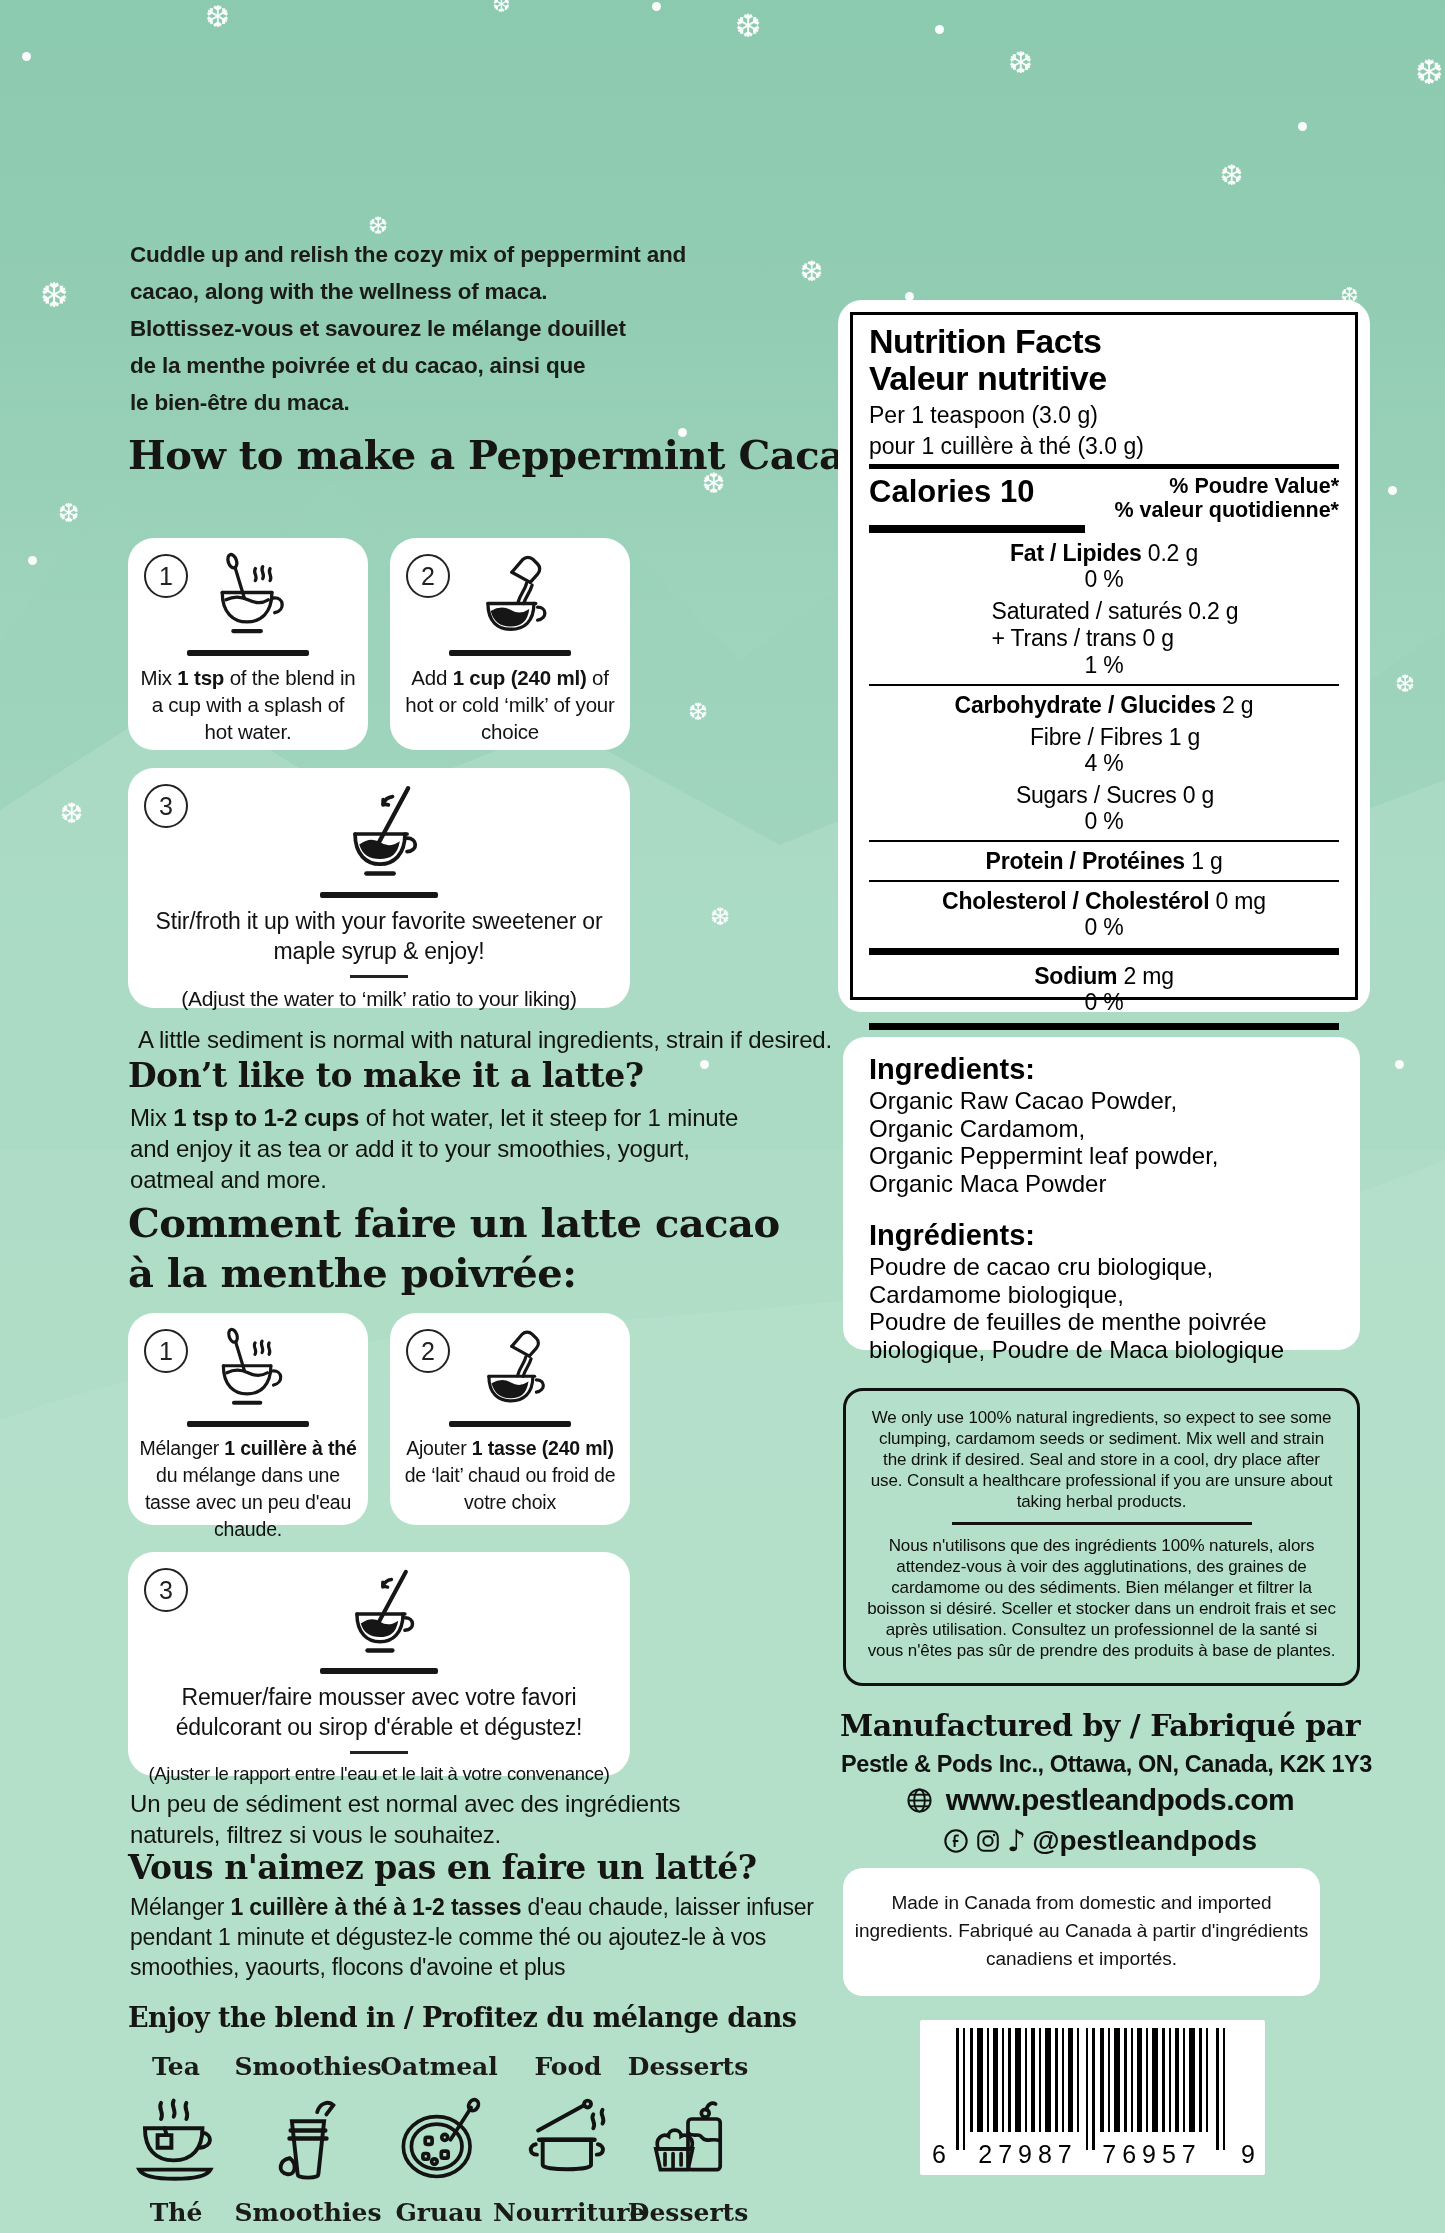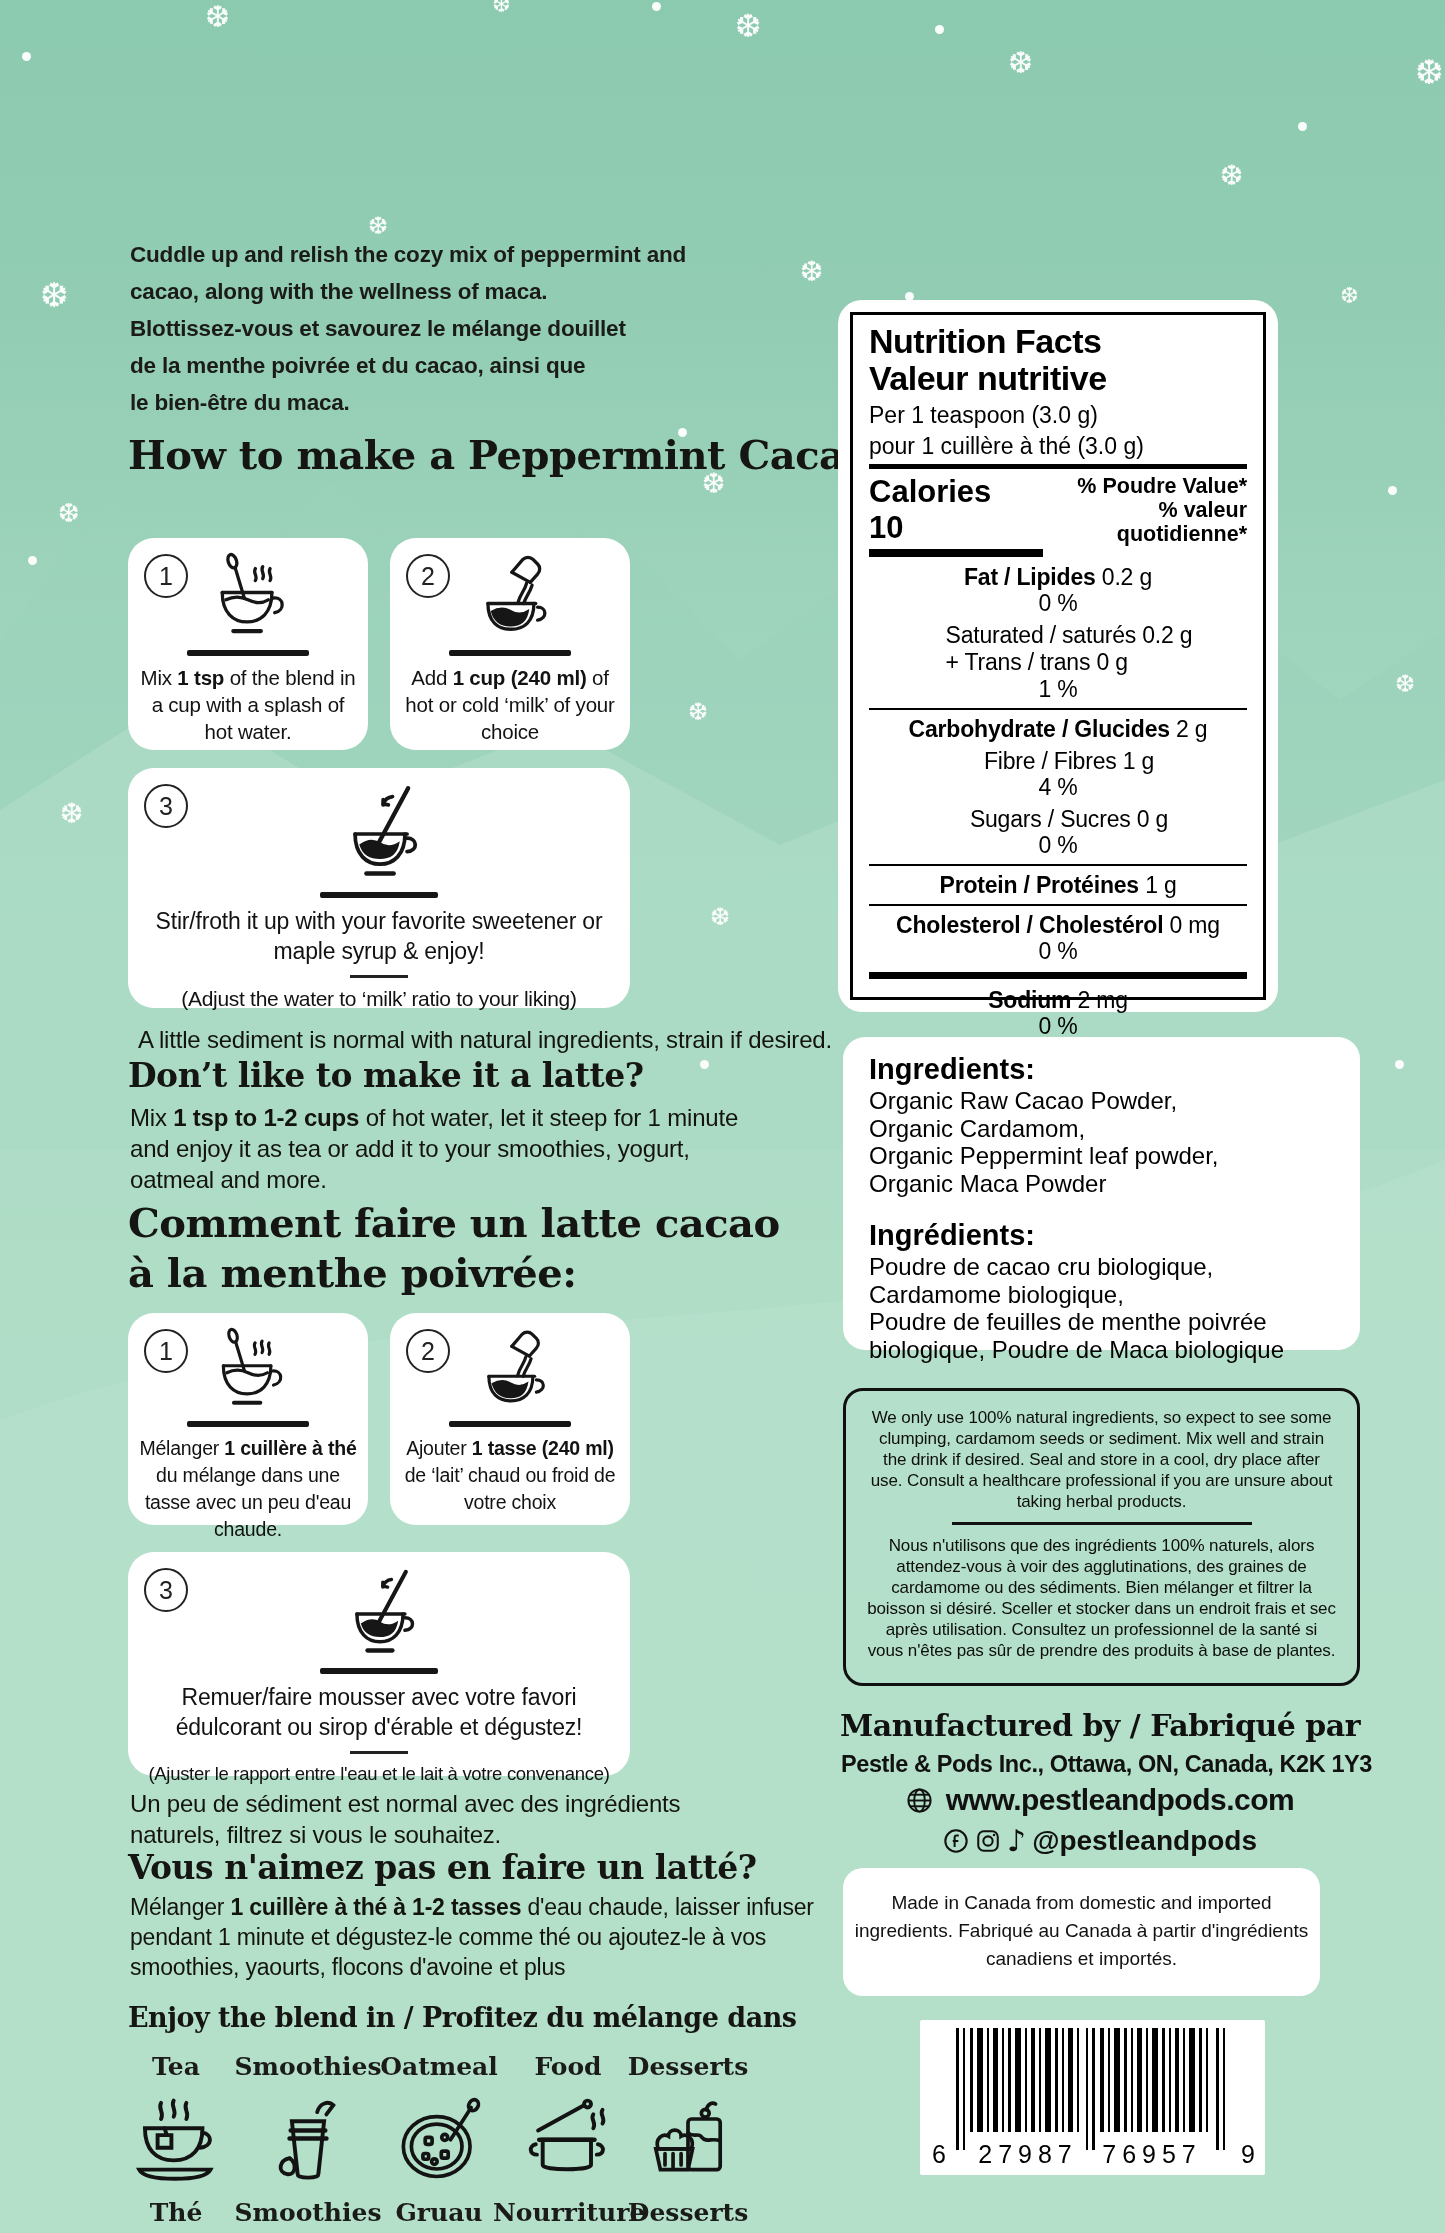--- a/index.html
+++ b/index.html
@@ -48,21 +48,21 @@
   .para-fr{position:absolute;left:130px;top:1892px;width:690px;font-size:23px;line-height:30px;}
 
   .enjoy-title{position:absolute;left:128px;top:2002px;font-size:27px;}
   .enjoy-col{position:absolute;width:150px;text-align:center;}
   .enjoy-col .lab{font-family:"DejaVu Serif","Liberation Serif",serif;font-weight:800;font-size:25px;white-space:nowrap;}
   .enjoy-col .en{position:absolute;left:0;right:0;top:0;}
   .enjoy-col .ic{position:absolute;left:50%;top:44px;transform:translateX(-50%);}
   .enjoy-col .fr{position:absolute;left:0;right:0;top:146px;}
 
   
-  .nutri-wrap{position:absolute;left:838px;top:300px;width:440px;height:712px;background:#fff;border-radius:24px;
+  .nutri-wrap{position:absolute;left:838px;top:300px;width:532px;height:712px;background:#fff;border-radius:24px;
         box-sizing:border-box;padding:12px;}
   .nutri{border:3.5px solid #000;box-sizing:border-box;height:100%;padding:8px 16px;color:#000;}
   .n-title{font-weight:bold;font-size:34px;line-height:37px;letter-spacing:-.5px;}
   .n-serv{font-size:23px;line-height:26px;margin-top:5px;}
   .r2{height:2px;background:#000;margin:3px 0;}
   .r5{height:5px;background:#000;margin:5px 0;}
   .r7{height:7px;background:#000;margin:5px 0;}
   .cal-row{display:flex;justify-content:space-between;align-items:flex-start;margin-top:2px;}
   .cal-l{font-weight:bold;font-size:31px;}
   .cal-r{font-weight:bold;font-size:21.5px;line-height:24px;text-align:right;}

